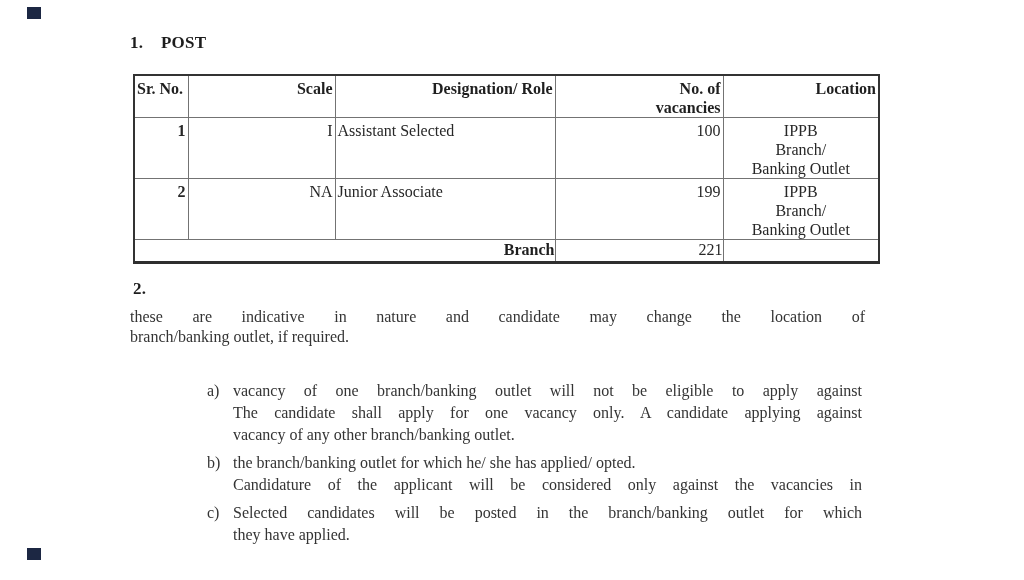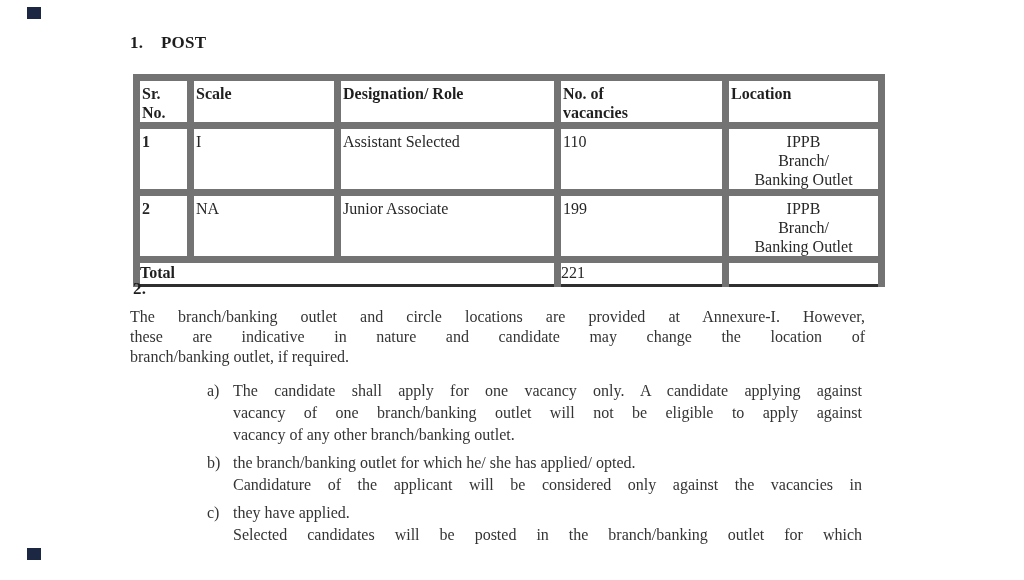--- a/index.html
+++ b/index.html
@@ -19,25 +19,25 @@
   .sec-heading .num { width:31px; flex:0 0 auto; }
   .heading-post { left:130px; top:33px; }
   .heading-posting { left:133px; top:279px; }
 
   table.post-table {
     position:absolute; left:133px; top:74px; width:745px;
     border-collapse:collapse; table-layout:fixed;
     font-size:16px; color:#272727; border:2px solid #333;
   }
   .post-table th, .post-table td {
-    border:7px solid #737373; vertical-align:top;
+    border:1px solid #737373; vertical-align:top;
     padding:3px 2px 0 2px; line-height:19px; overflow:hidden;
   }
   .post-table th { font-weight:bold; color:#1f1f1f; }
-  .c { text-align:left;margin-left:40px; }
+  .c { text-align:right;margin-left:40px; }
   .th-sr { text-align:left; padding-left:2px; }
   .cell-sr { font-weight:bold; }
   .cell-desig { text-align:left; padding-left:9px; }
   .cell-loc { text-align:center; padding-left:3px; white-space:pre-line; }
   .th-vac { white-space:pre-line; }
   tr.hdr-row { height:40px; }
   tr.data-row { height:59px; }
   tr.total-row { height:21px; }
   tr.total-row td { padding:0 0 1px 0; line-height:20px; border-bottom:3px solid #2f2f2f; }
   .cell-total { font-weight:bold; color:#1f1f1f; }
@@ -84,64 +84,63 @@
       <th class="c">Scale</th>
       <th class="c">Designation/ Role</th>
       <th class="c th-vac">No. of
 vacancies</th>
       <th class="c">Location</th>
     </tr>
     <tr class="data-row">
       <td class="c cell-sr">1</td>
       <td class="c">I</td>
       <td class="cell-desig">Assistant Selected</td>
-      <td class="c">110</td>
+      <td class="c">100</td>
       <td class="cell-loc">IPPB
 Branch/
 Banking Outlet</td>
     </tr>
     <tr class="data-row">
       <td class="c cell-sr">2</td>
       <td class="c">NA</td>
       <td class="cell-desig">Junior Associate</td>
       <td class="c">199</td>
       <td class="cell-loc">IPPB
 Branch/
 Banking Outlet</td>
     </tr>
     <tr class="total-row">
-      <td colspan="3" class="c cell-total">Total</td>
+      <td colspan="3" class="c cell-total">Branch</td>
       <td class="c">221</td>
       <td></td>
     </tr>
   </tbody>
     </table>
 
   <div class="sec-heading heading-posting">
     <span class="num">2.</span>
   </div>
 
   <div class="para">
-    <div class="ln jl">The branch/banking outlet and circle locations are provided at Annexure-I. However,</div>
     <div class="ln jl">these are indicative in nature and candidate may change the location of</div>
     <div class="ln">branch/banking outlet, if required.</div>
   </div>
 
   <div class="abc-list">
     <div class="abc-item">
       <span class="lbl">a)</span>
+      <div class="ln jl">vacancy of one branch/banking outlet will not be eligible to apply against</div>
       <div class="ln jl">The candidate shall apply for one vacancy only. A candidate applying against</div>
-      <div class="ln jl">vacancy of one branch/banking outlet will not be eligible to apply against</div>
       <div class="ln">vacancy of any other branch/banking outlet.</div>
     </div>
     <div class="abc-item">
       <span class="lbl">b)</span>
       <div class="ln">the branch/banking outlet for which he/ she has applied/ opted.</div>
       <div class="ln jl">Candidature of the applicant will be considered only against the vacancies in</div>
     </div>
     <div class="abc-item">
       <span class="lbl">c)</span>
+      <div class="ln jl">Selected candidates will be posted in the branch/banking outlet for which</div>
       <div class="ln">they have applied.</div>
-      <div class="ln jl">Selected candidates will be posted in the branch/banking outlet for which</div>
     </div>
   </div>
 
 </div>
 
 </body></html>

